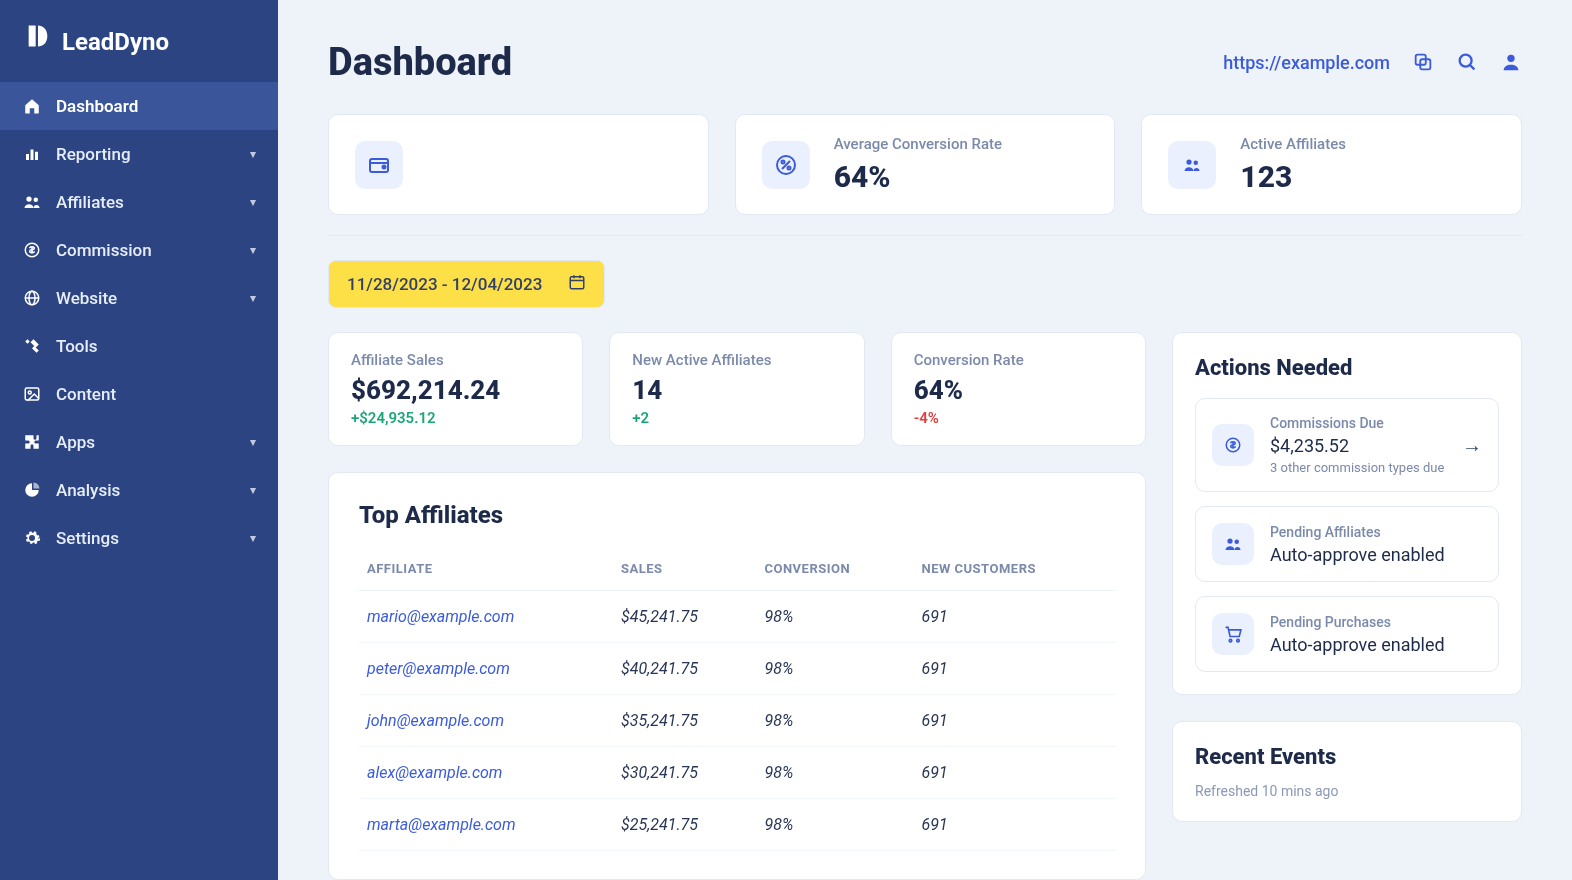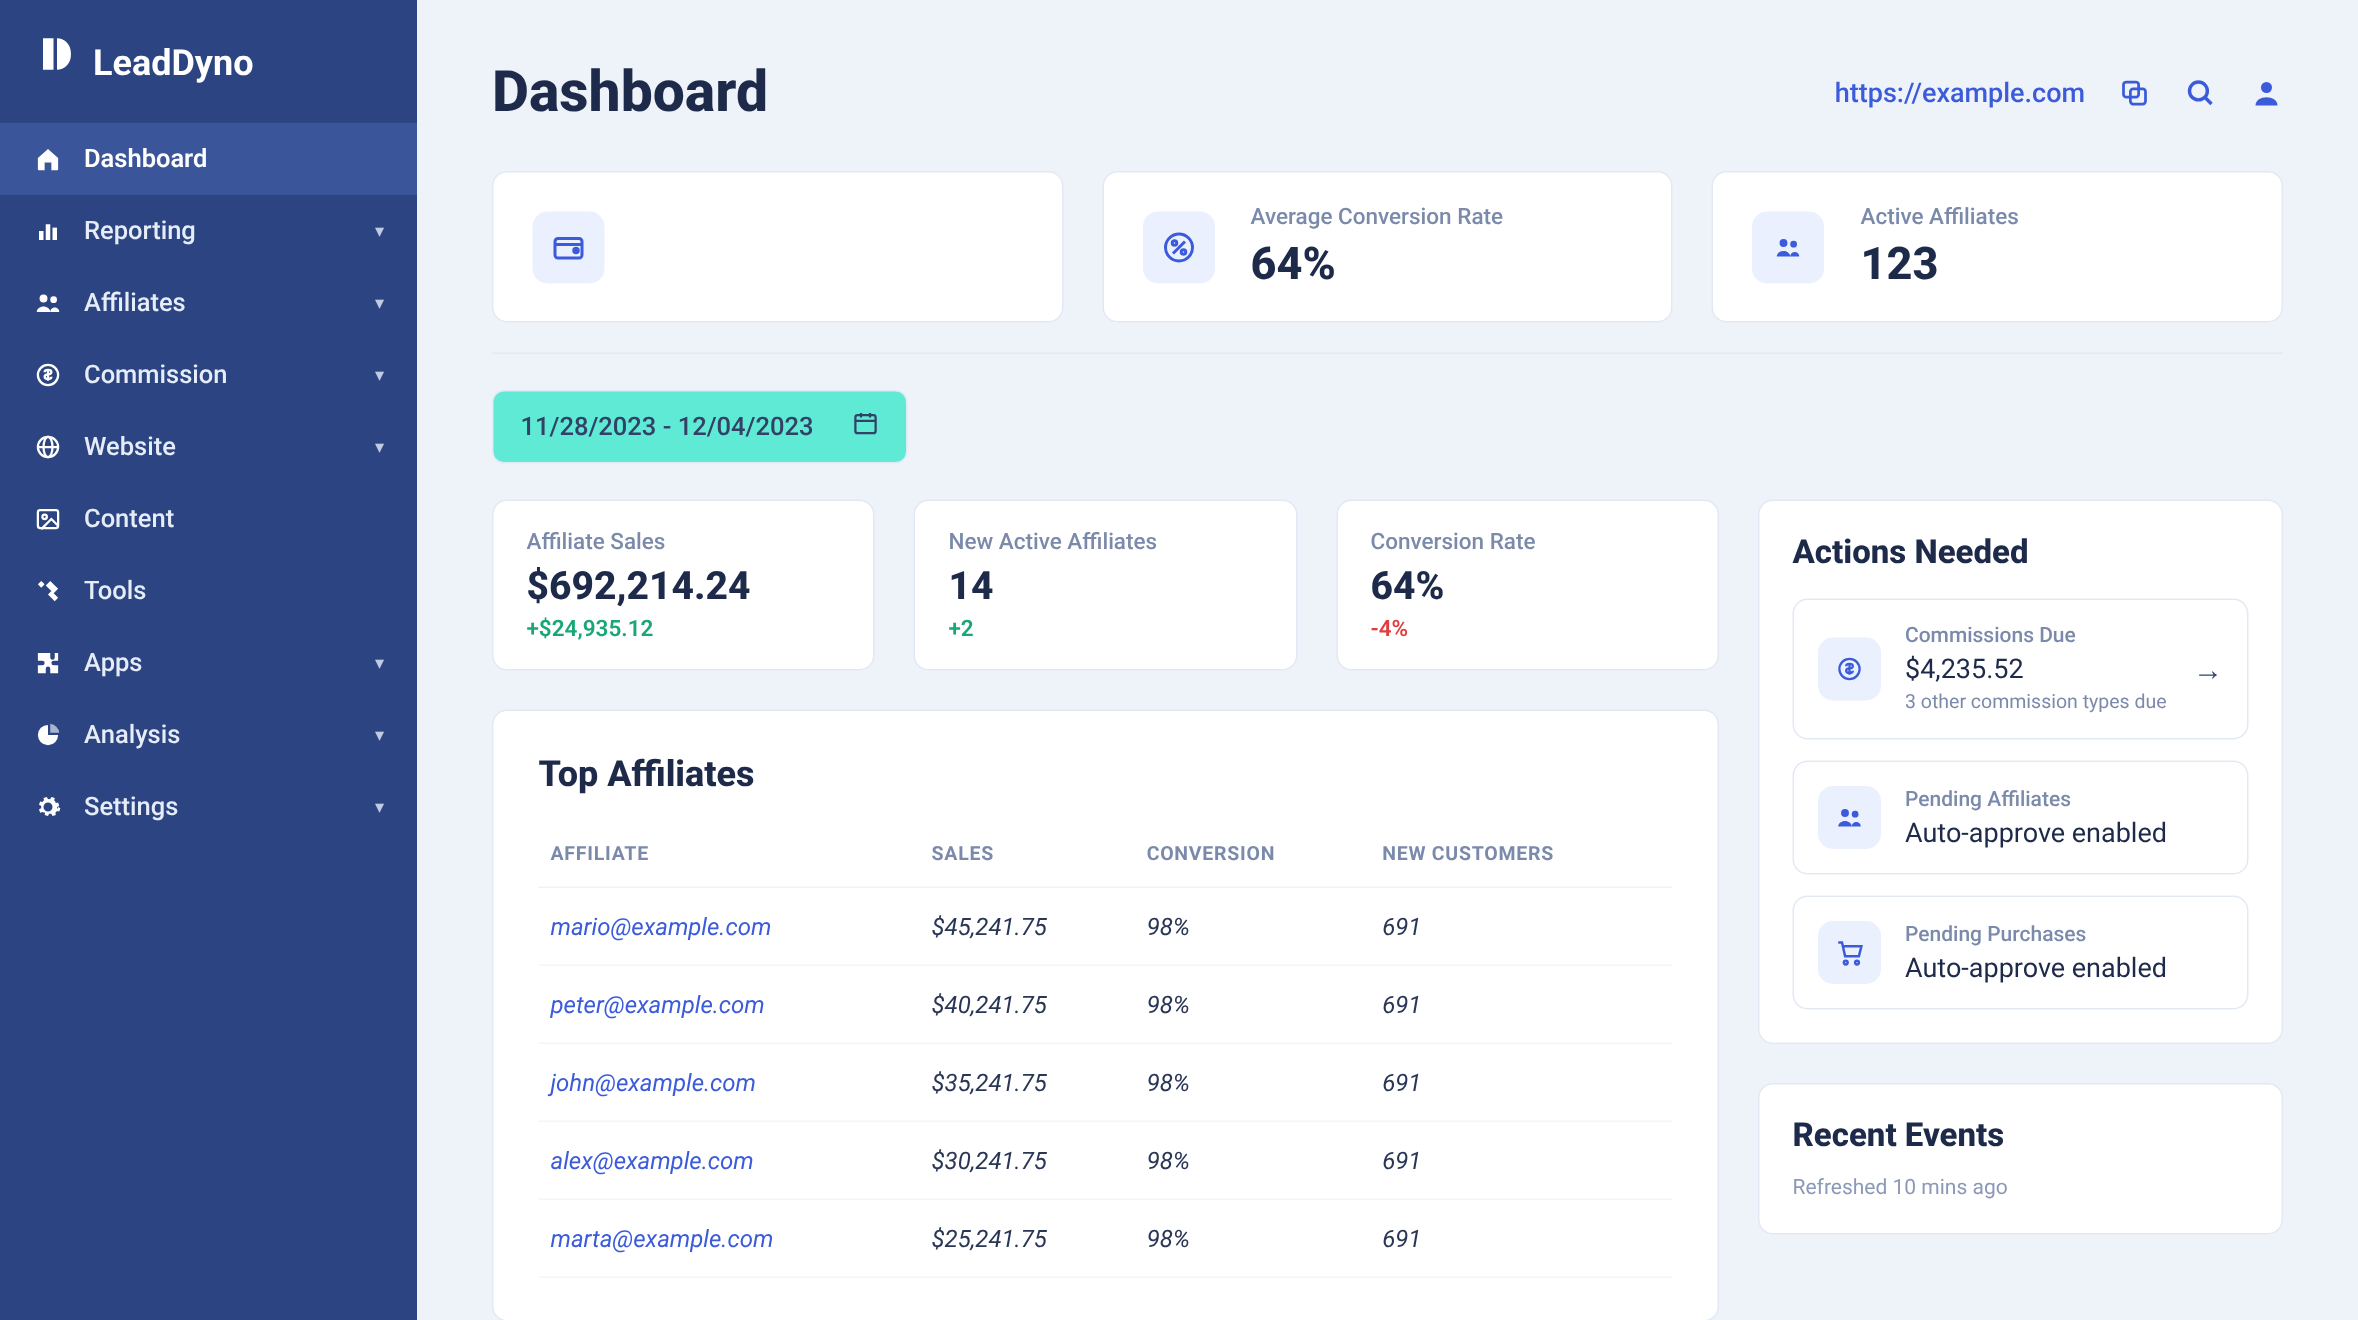--- a/index.html
+++ b/index.html
@@ -60,21 +60,21 @@
     background: #eaf0fd; display:flex; align-items:center; justify-content:center; color:#3b5bdb;
   }
   .stat-label { color: #7b8aab; font-size: 15px; margin-bottom: 6px; font-weight: 500; }
   .stat-value { font-size: 30px; font-weight: 800; color: #1e2a4a; }
 
   .divider { border-top: 1px solid #e3e9f4; margin: 10px 0 24px 0; }
 
   
   .date-picker {
     display: inline-flex; align-items: center; gap: 26px;
-    background: #5eead4; border: 1px solid #e3e9f4; border-radius: 8px;
+    background: #fde047; border: 1px solid #e3e9f4; border-radius: 8px;
     padding: 12px 18px; font-size: 17px; color: #334166; font-weight: 500;
     margin-bottom: 24px; cursor: pointer;
   }
 
   
   .lower { display: flex; gap: 26px; }
   .lower-left { flex: 1; display:flex; flex-direction:column; gap: 26px; }
   .lower-right { width: 350px; display:flex; flex-direction:column; gap: 26px; }
 
   .mini-stats { display: flex; gap: 26px; }
@@ -181,35 +181,35 @@
               <circle cx="12" cy="12" r="9"></circle>
               <ellipse cx="12" cy="12" rx="4" ry="9"></ellipse>
               <line x1="3" y1="12" x2="21" y2="12"></line>
             </svg>
           </span>
           <span>Website</span>
           <span class="chev">▾</span>
         </div>
         <div class="nav-item">
           <span class="nav-icon">
+            <svg width="18" height="18" viewBox="0 0 24 24" fill="#fff">
+              <path d="M6 3l3 3-3 3-3-3zM15 12l6 6-3 3-6-6zM14 3l7 7-4 4-7-7z"></path>
+            </svg>
+          </span>
+          <span>Tools</span>
+        </div>
+        <div class="nav-item">
+          <span class="nav-icon">
             <svg width="18" height="18" viewBox="0 0 24 24" fill="none" stroke="#fff" stroke-width="2">
               <rect x="3" y="4" width="18" height="16" rx="2"></rect>
               <circle cx="9" cy="10" r="2"></circle>
               <path d="M21 18l-6-6-9 9"></path>
             </svg>
           </span>
           <span>Content</span>
-        </div>
-        <div class="nav-item">
-          <span class="nav-icon">
-            <svg width="18" height="18" viewBox="0 0 24 24" fill="#fff">
-              <path d="M6 3l3 3-3 3-3-3zM15 12l6 6-3 3-6-6zM14 3l7 7-4 4-7-7z"></path>
-            </svg>
-          </span>
-          <span>Tools</span>
         </div>
         <div class="nav-item">
           <span class="nav-icon">
             <svg width="18" height="18" viewBox="0 0 24 24" fill="#fff">
               <path d="M10 3h4v4a2 2 0 104 0V3h3v7h-4a2 2 0 100 4h4v7h-7v-4a2 2 0 10-4 0v4H3v-7h4a2 2 0 100-4H3V3h7z"></path>
             </svg>
           </span>
           <span>Apps</span>
           <span class="chev">▾</span>
         </div>

